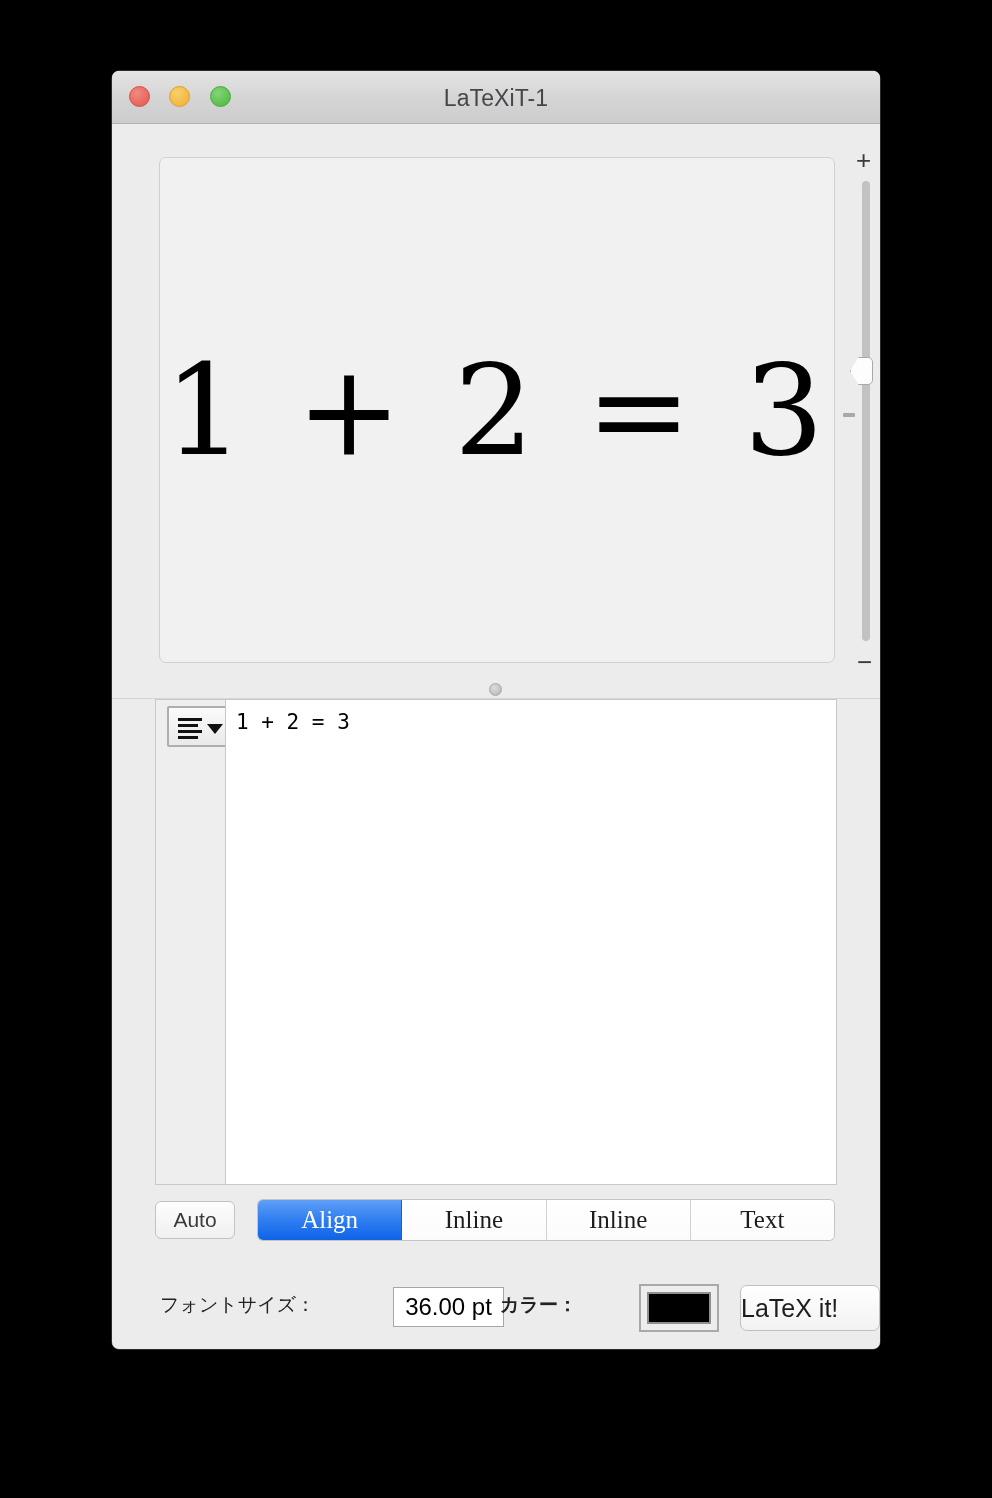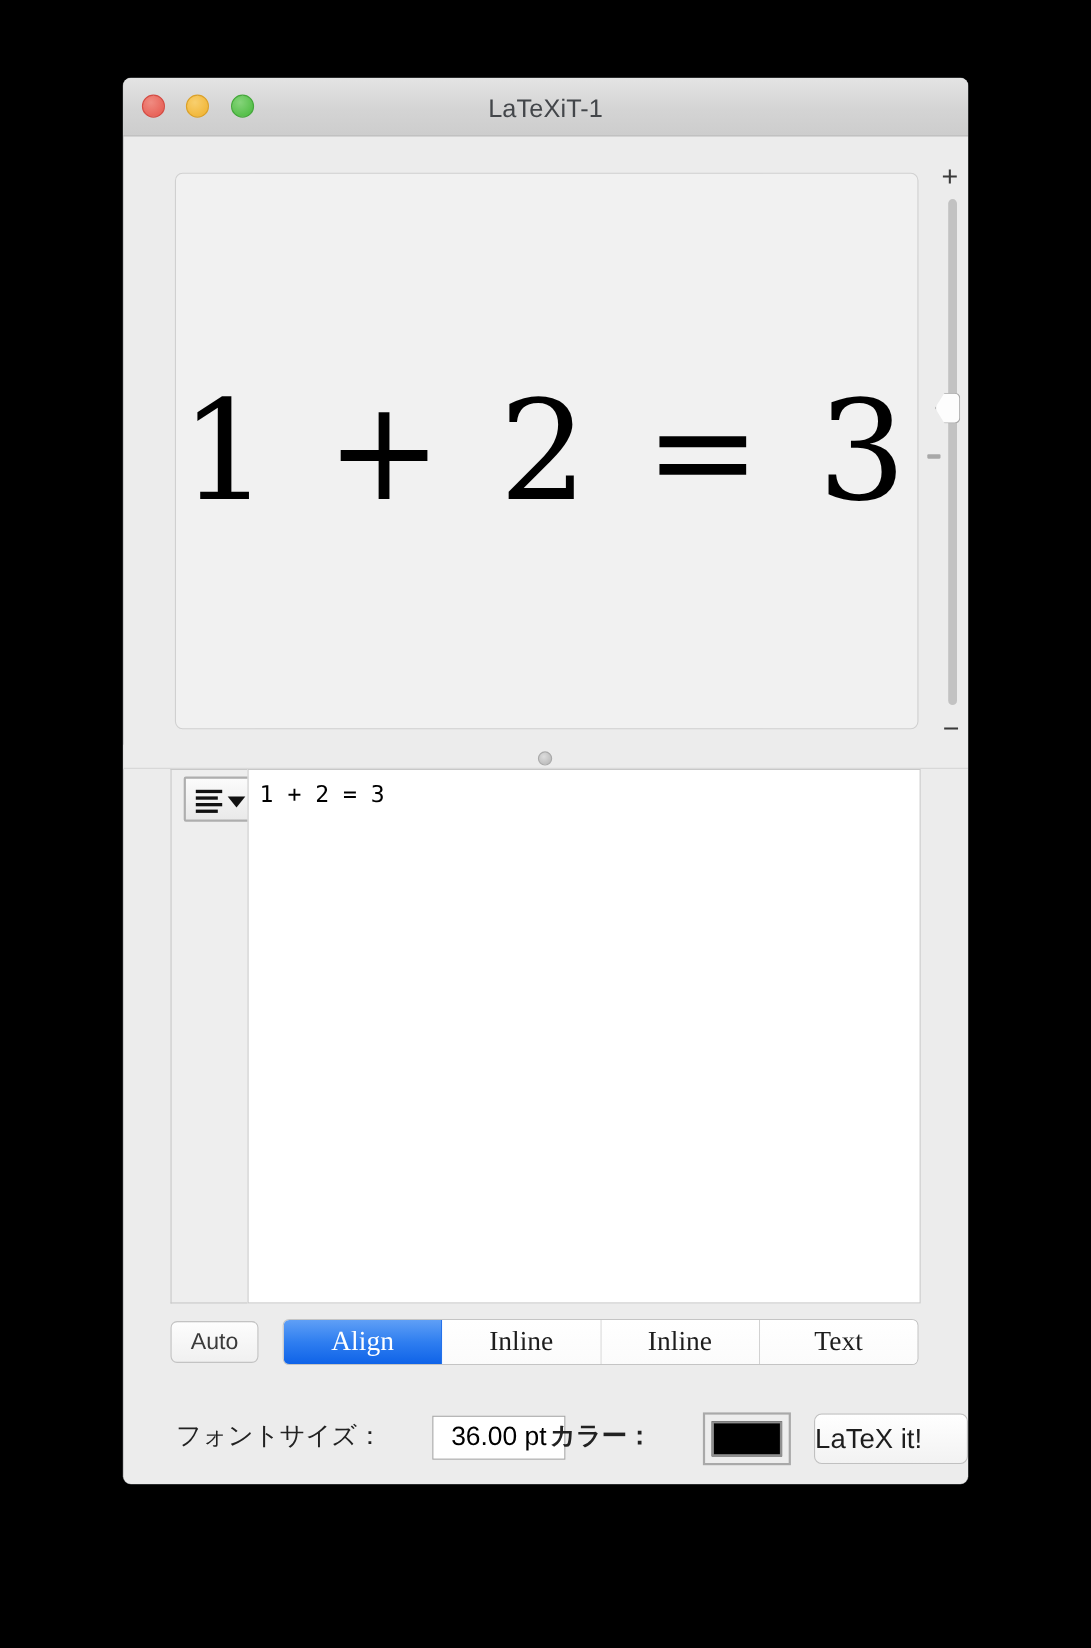--- a/index.html
+++ b/index.html
@@ -305,33 +305,33 @@
   
   .options-row {
     position: absolute;
     left: 43px;
     top: 1212px;
     width: 690px;
     height: 52px;
   }
   .opt-label {
     position: absolute;
-    font-size: 23px;
+    font-size: 19px;
     color: #222222;
     line-height: 44px;
     white-space: nowrap;
   }
   .label-fontsize { left: 5px; top: 0; }
   .label-color    { left: 345px; top: 0; font-weight: bold; }
 
   .fontsize-field {
     position: absolute;
     left: 238px;
     top: 4px;
-    width: 121px;
+    width: 111px;
     height: 40px;
     background: #ffffff;
     border: 1px solid #a6a6a6;
     box-sizing: border-box;
     text-align: center;
     line-height: 38px;
     font-size: 24px;
     color: #000000;
   }
   .color-well {

